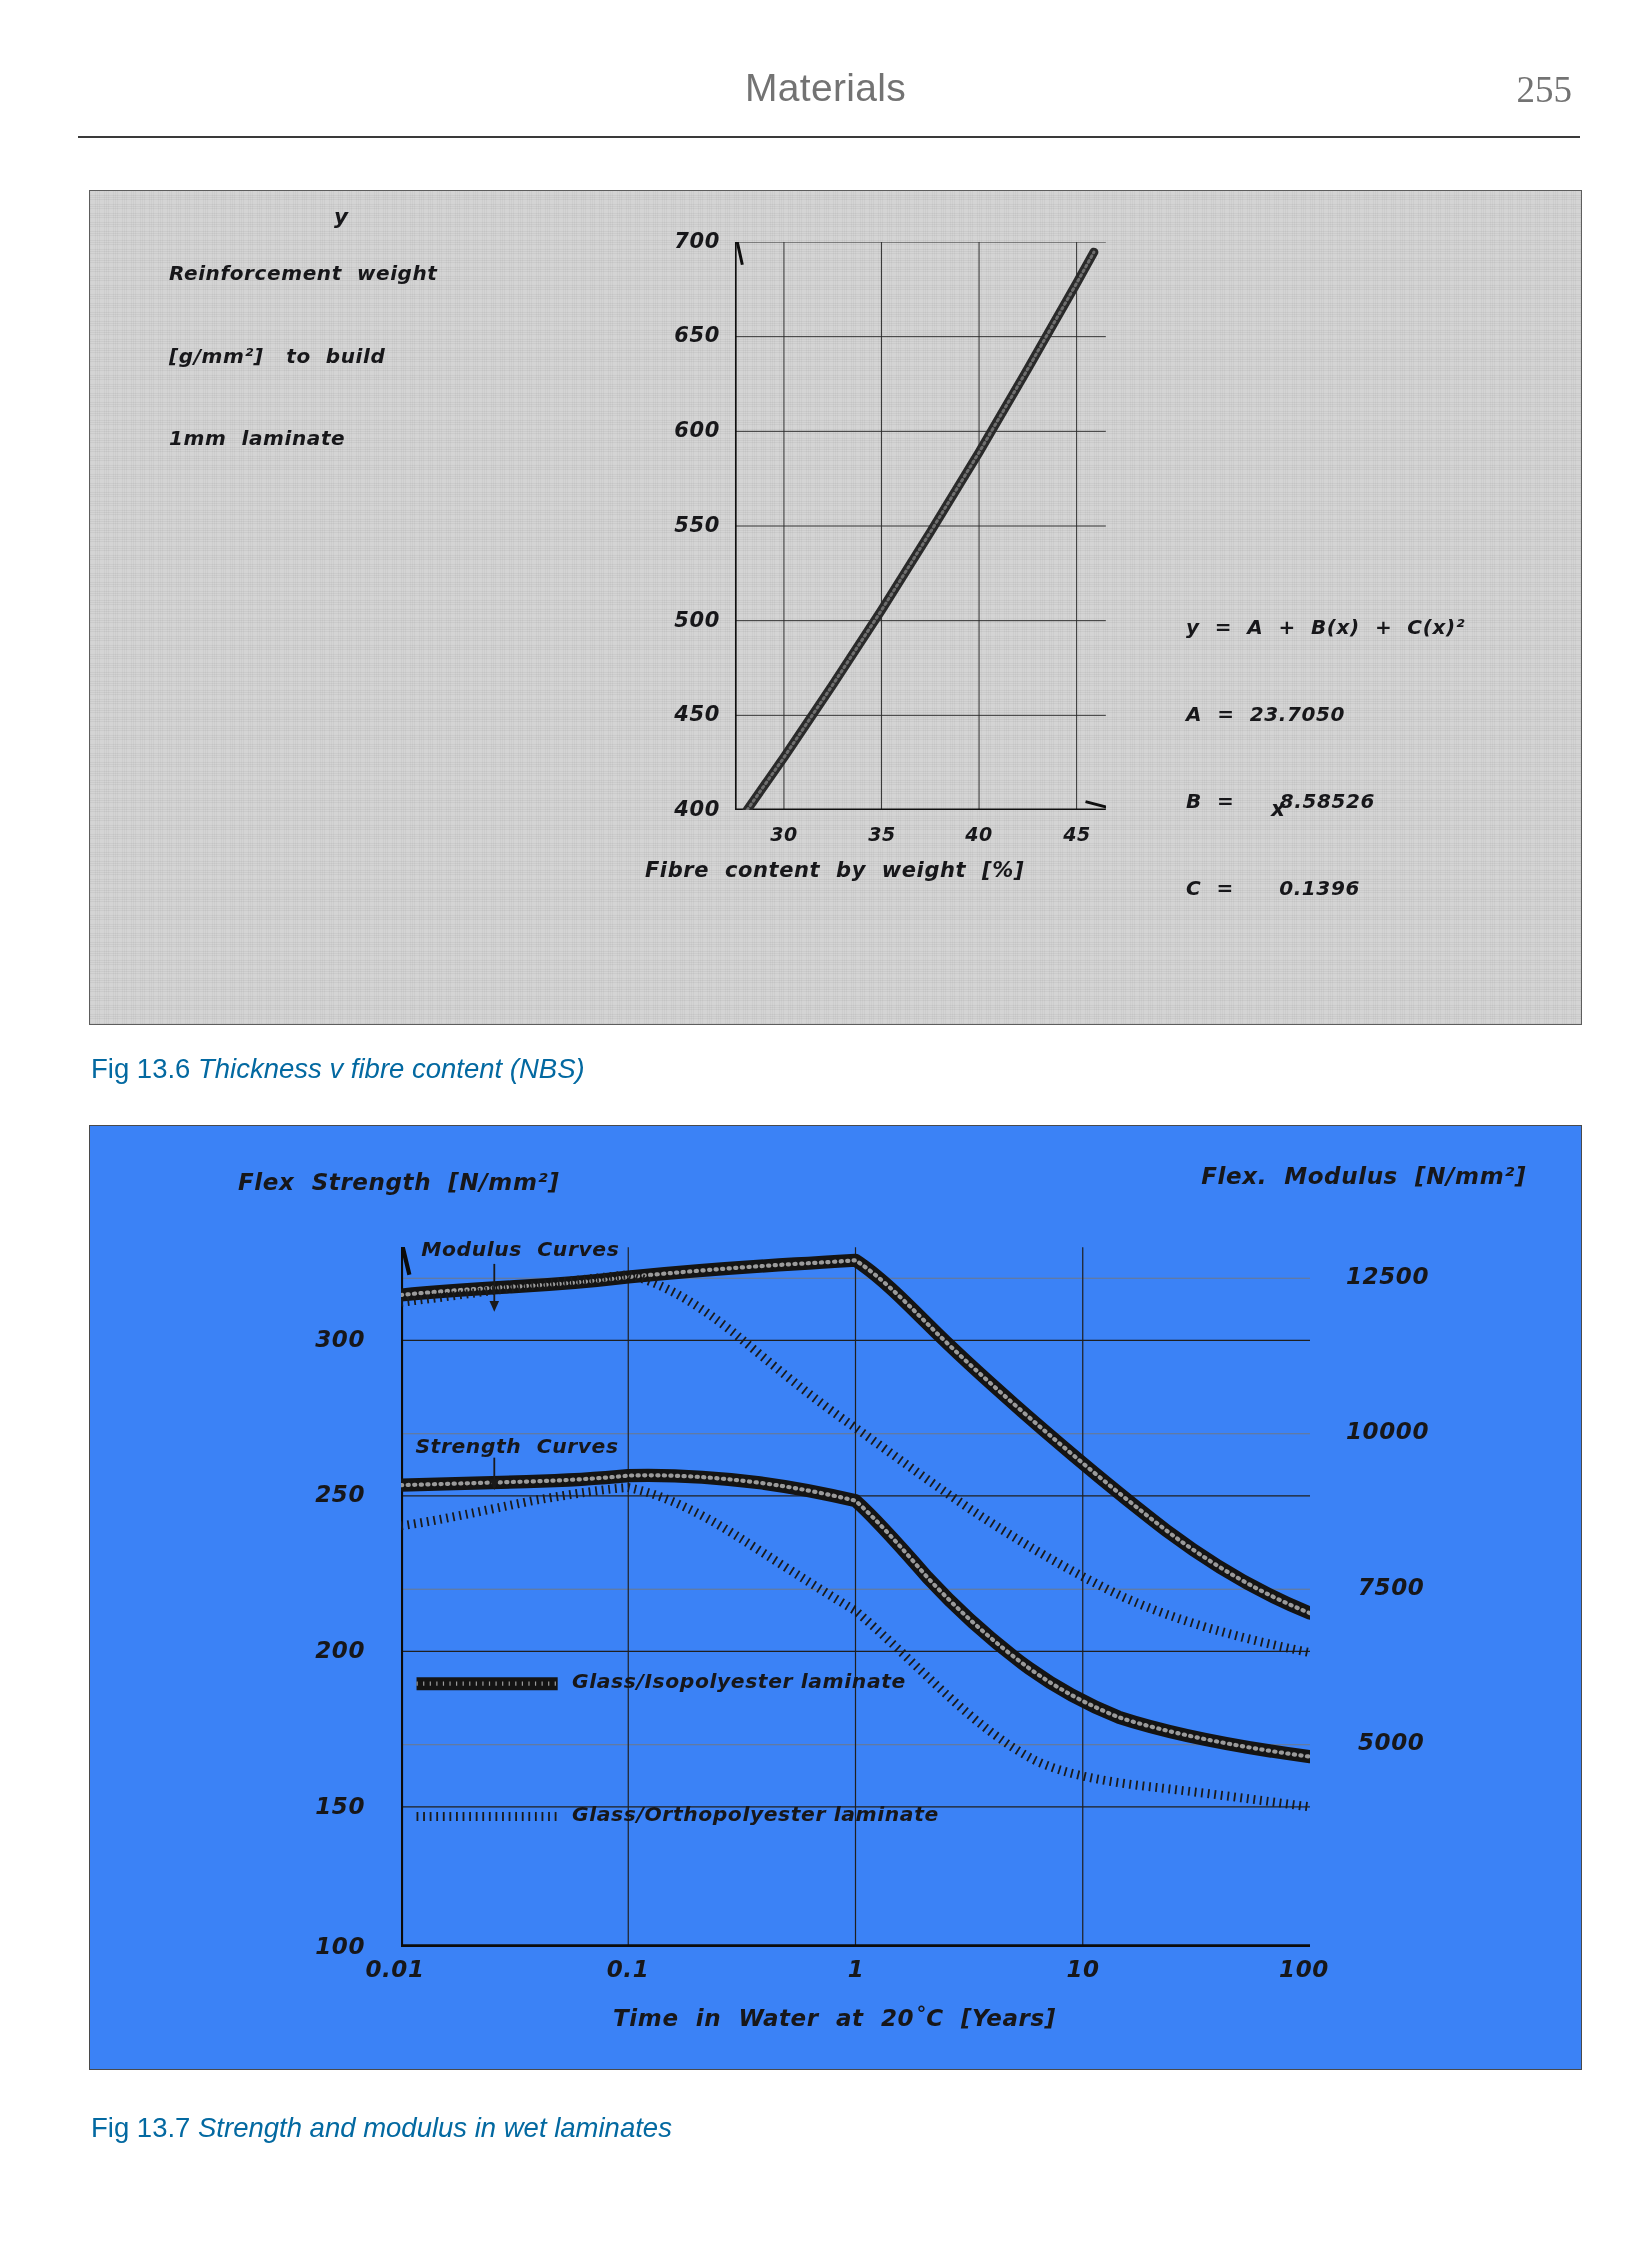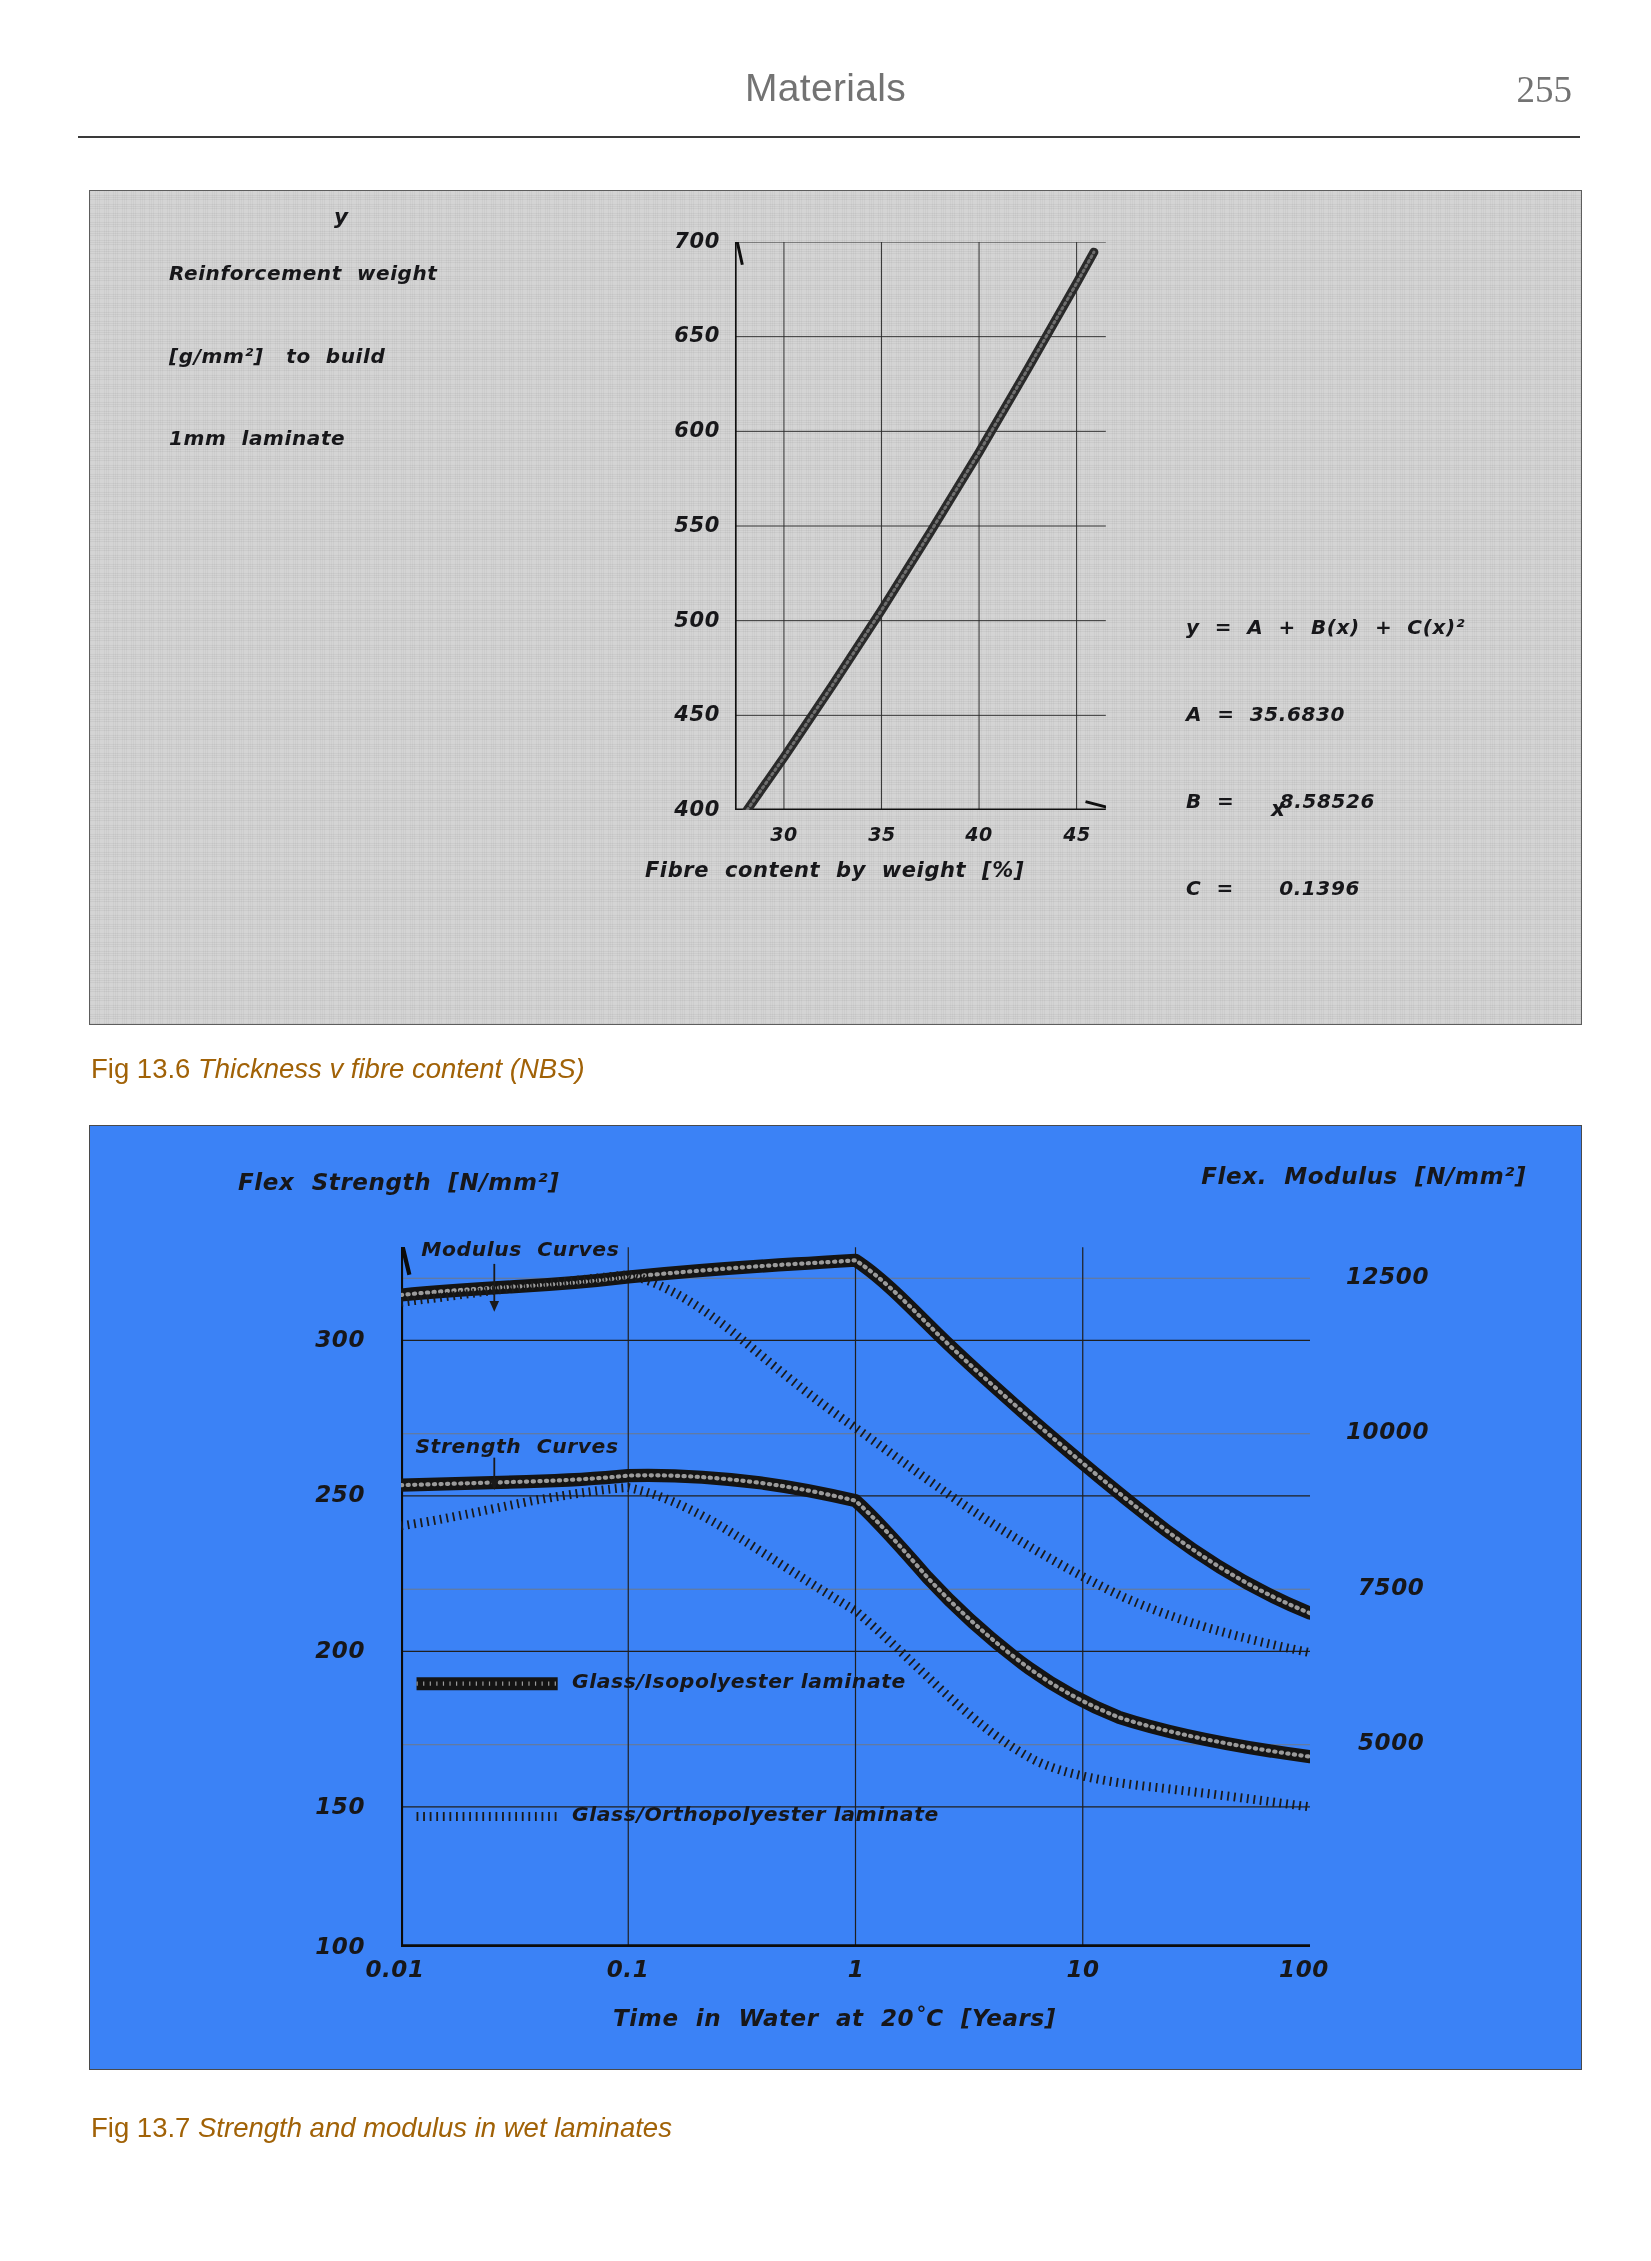--- a/index.html
+++ b/index.html
@@ -83,21 +83,21 @@
     position:absolute; right:0; font-size:21px; text-align:right; width:96px;
   }
   .f136-xtick{
     position:absolute; font-size:19px; text-align:center; width:66px;
   }
 
   
   .caption{
     position:absolute; left:91px;
     font-family:"Liberation Sans", sans-serif;
-    font-size:27.5px; color:#a16207; white-space:nowrap;
+    font-size:27.5px; color:#0369a1; white-space:nowrap;
   }
   .caption i{font-style:italic;}
   #cap136{top:1053px;}
   #cap137{top:2112px;}
 
   
   #fig137-frame{
     position:absolute; left:89px; top:1125px; width:1493px; height:945px;
     background:#3b82f6;
     border:1.8px solid #4a4a4a;
@@ -148,21 +148,21 @@
     <div>Reinforcement  weight</div>
     <div>[g/mm²]   to  build</div>
     <div>1mm  laminate</div>
   </div>
 
   <div id="f136-axis-y-letter" class="hand">y</div>
   <div id="f136-axis-x-letter" class="hand">x</div>
 
   <div id="f136-eq" class="hand">
     <div>y  =  A  +  B(x)  +  C(x)²</div>
-    <div>A  =  35.6830</div>
+    <div>A  =  23.7050</div>
     <div>B  =      8.58526</div>
     <div>C  =      0.1396</div>
   </div>
 
   <div id="f136-plot">
     <svg width="371" height="568" viewBox="0 0 620 950">
 
       <g stroke="#2b2b2b" stroke-width="1.6">
         <line x1="0" y1="791.67" x2="620" y2="791.67"></line>
         <line x1="0" y1="633.33" x2="620" y2="633.33"></line>

